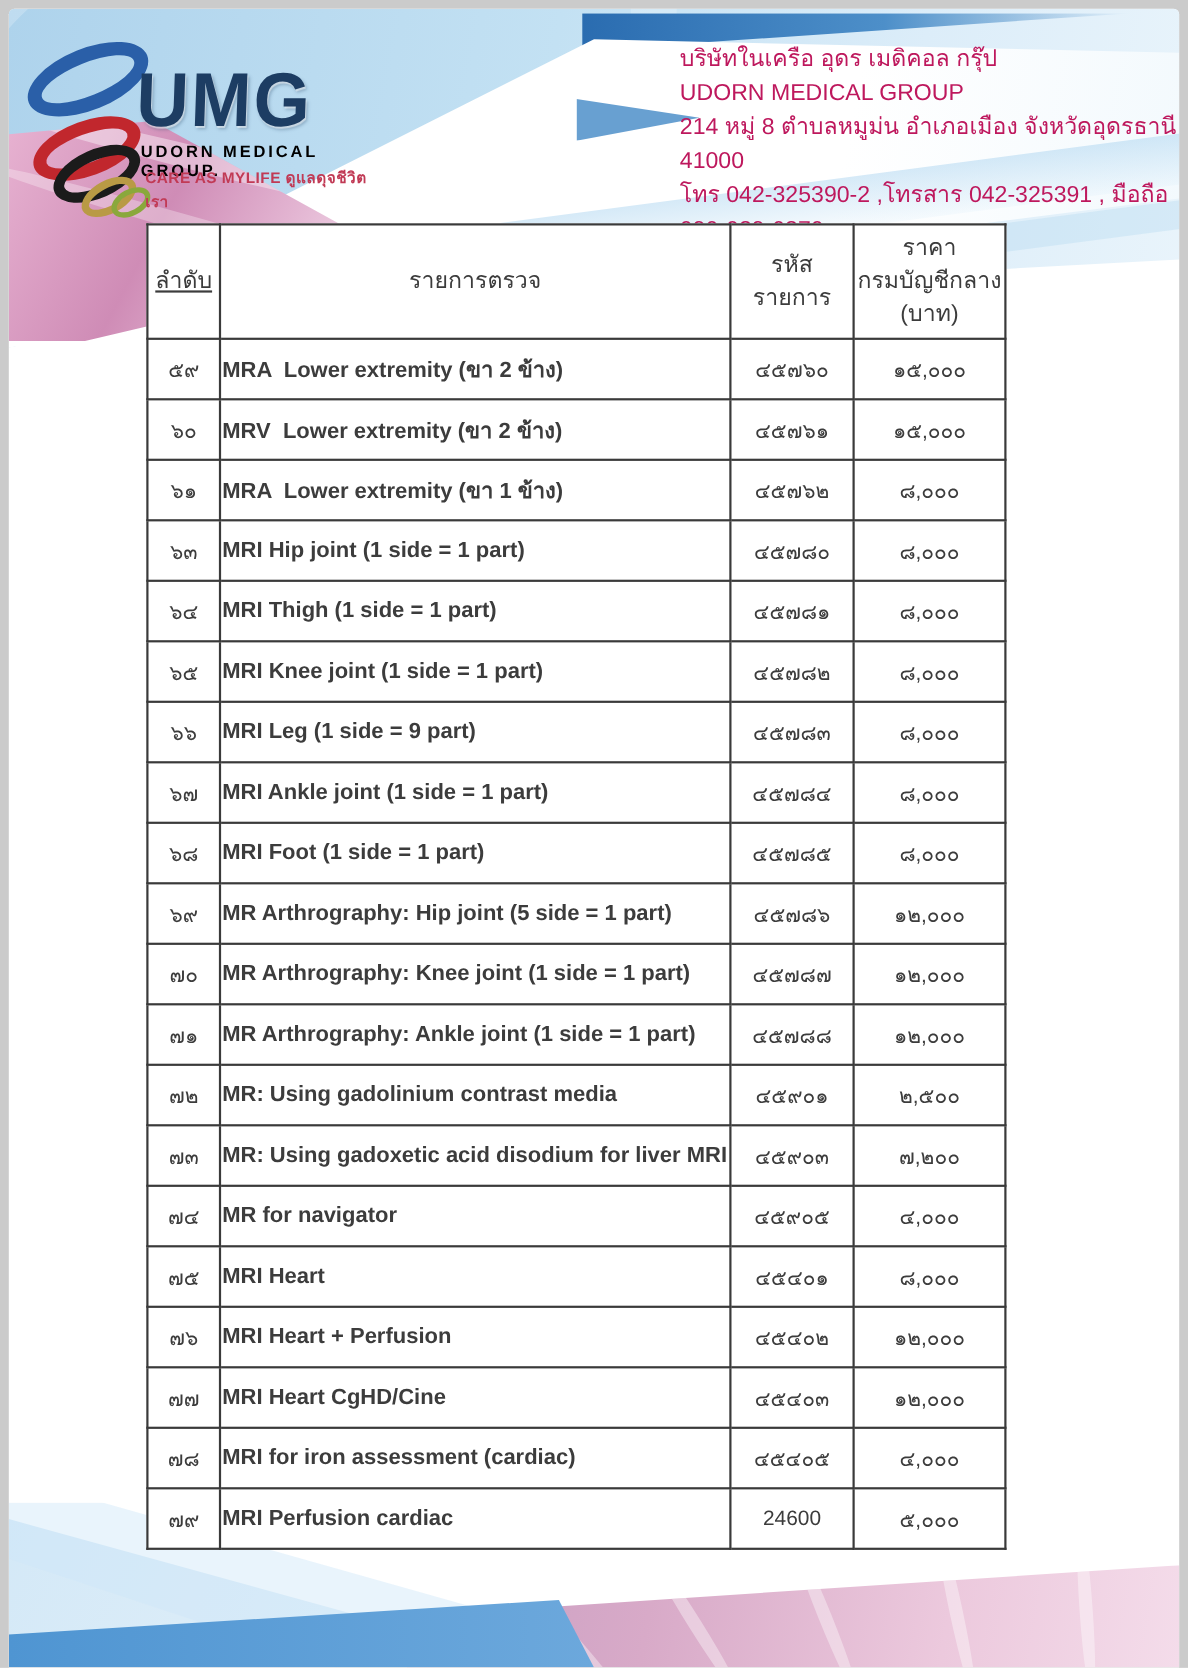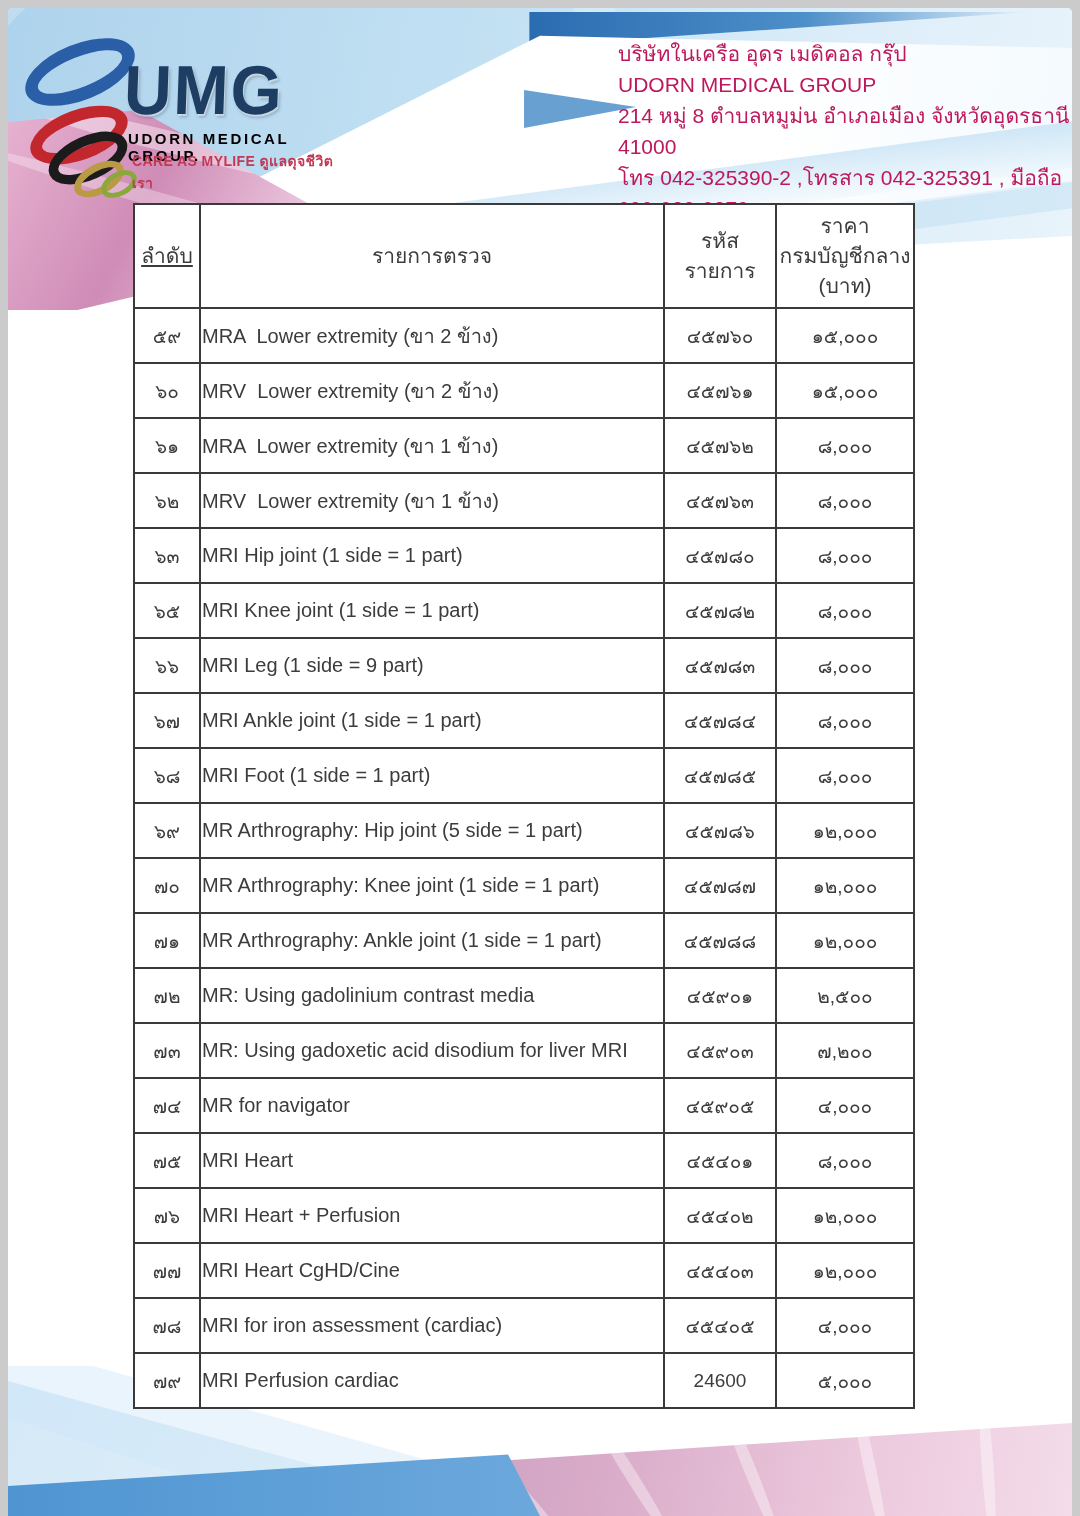--- a/index.html
+++ b/index.html
@@ -49,21 +49,21 @@
   .hinfo{position:absolute;left:610px;top:30px;z-index:2;color:#be185d;font-size:21px;line-height:31px;}
 
   
   table.price-table{position:absolute;left:125px;top:195px;z-index:2;border-collapse:collapse;
     background:#ffffff;table-layout:fixed;}
   .price-table th,.price-table td{border:2px solid #3a3a3a;background:#ffffff;color:#3c3c3c;
     overflow:hidden;}
   .price-table th{height:100px;font-weight:400;font-size:21px;text-align:center;vertical-align:middle;line-height:30px;}
   .price-table td{height:51px;font-size:19px;text-align:center;vertical-align:middle;}
   .c-no{width:62px;text-decoration:underline;} .c-item{width:460px;} .c-code{width:108px;} .c-price{width:134px;}
-  .price-table td.cell-item{text-align:left;font-size:20px;white-space:pre-wrap;}
+  .price-table td.cell-item{text-align:left;font-size:20px;white-space:pre-wrap;font-weight:bold;}
 
   
   .footer{position:absolute;left:0;bottom:0;width:100%;height:150px;z-index:0;overflow:hidden;}
   .ft-pale1{position:absolute;inset:0;background:linear-gradient(115deg,rgba(176,214,240,.55),rgba(224,240,250,.25));
     clip-path:polygon(0 10%,46% 100%,0 100%);}
   .ft-pale2{position:absolute;inset:0;background:rgba(206,231,248,.45);
     clip-path:polygon(0 0,8% 0,58% 100%,28% 100%,0 34%);}
   .ft-blue{position:absolute;inset:0;background:linear-gradient(90deg,#4f95d2 0%,#6faadd 55%,#8fc0e6 100%);
     clip-path:polygon(0 80%,47% 59%,50% 100%,0 100%);}
   .ft-pink{position:absolute;inset:0;background:linear-gradient(100deg,#a58cba 0%,#c299bf 28%,#d8aac8 55%,#ecc9dd 80%,#f4dcea 100%);
@@ -132,34 +132,34 @@
       <td class="cell-price">๑๕,๐๐๐</td>
     </tr>
 
     <tr>
       <td class="cell-no">๖๑</td>
       <td class="cell-item">MRA  Lower extremity (ขา 1 ข้าง)</td>
       <td class="cell-code">๔๕๗๖๒</td>
       <td class="cell-price">๘,๐๐๐</td>
     </tr>
 
-    <tr>
-      <td class="cell-no">๖๒</td>
-      <td class="cell-item">MRV  Lower extremity (ขา 1 ข้าง)</td>
-      <td class="cell-code">๔๕๗๖๓</td>
-      <td class="cell-price">๘,๐๐๐</td>
-    </tr>
 
     <tr>
       <td class="cell-no">๖๓</td>
       <td class="cell-item">MRI Hip joint (1 side = 1 part)</td>
       <td class="cell-code">๔๕๗๘๐</td>
       <td class="cell-price">๘,๐๐๐</td>
     </tr>
 
+    <tr>
+      <td class="cell-no">๖๔</td>
+      <td class="cell-item">MRI Thigh (1 side = 1 part)</td>
+      <td class="cell-code">๔๕๗๘๑</td>
+      <td class="cell-price">๘,๐๐๐</td>
+    </tr>
 
     <tr>
       <td class="cell-no">๖๕</td>
       <td class="cell-item">MRI Knee joint (1 side = 1 part)</td>
       <td class="cell-code">๔๕๗๘๒</td>
       <td class="cell-price">๘,๐๐๐</td>
     </tr>
 
     <tr>
       <td class="cell-no">๖๖</td>

